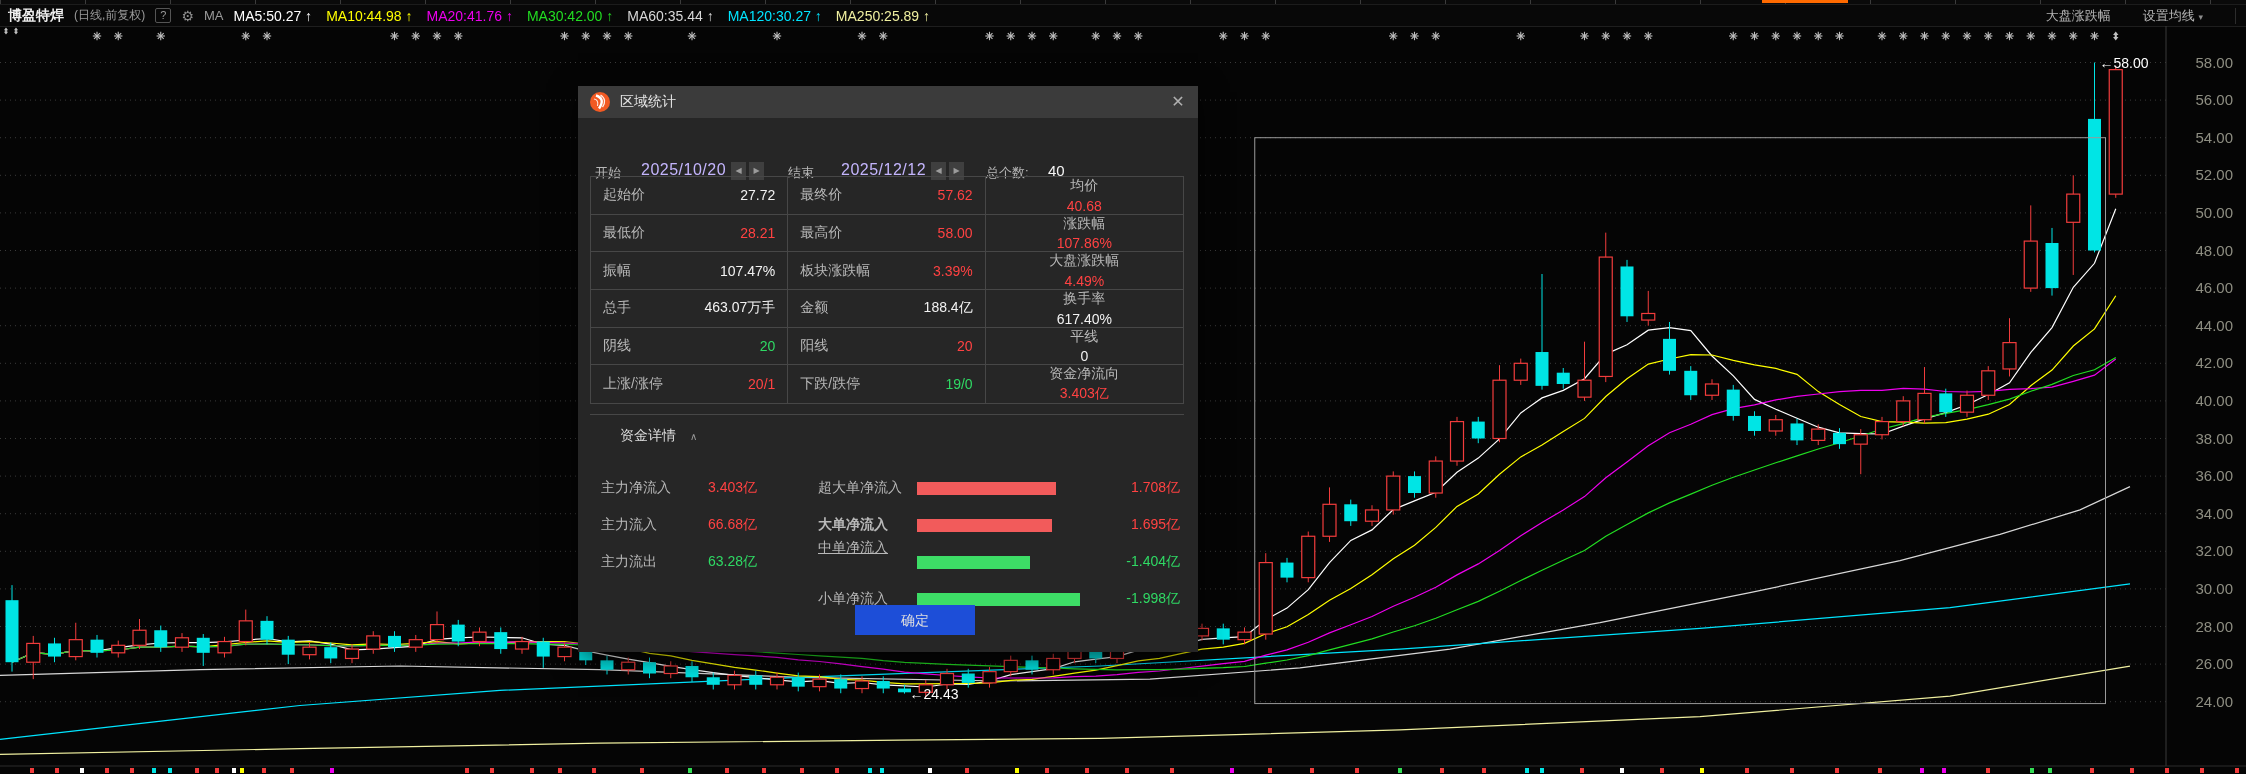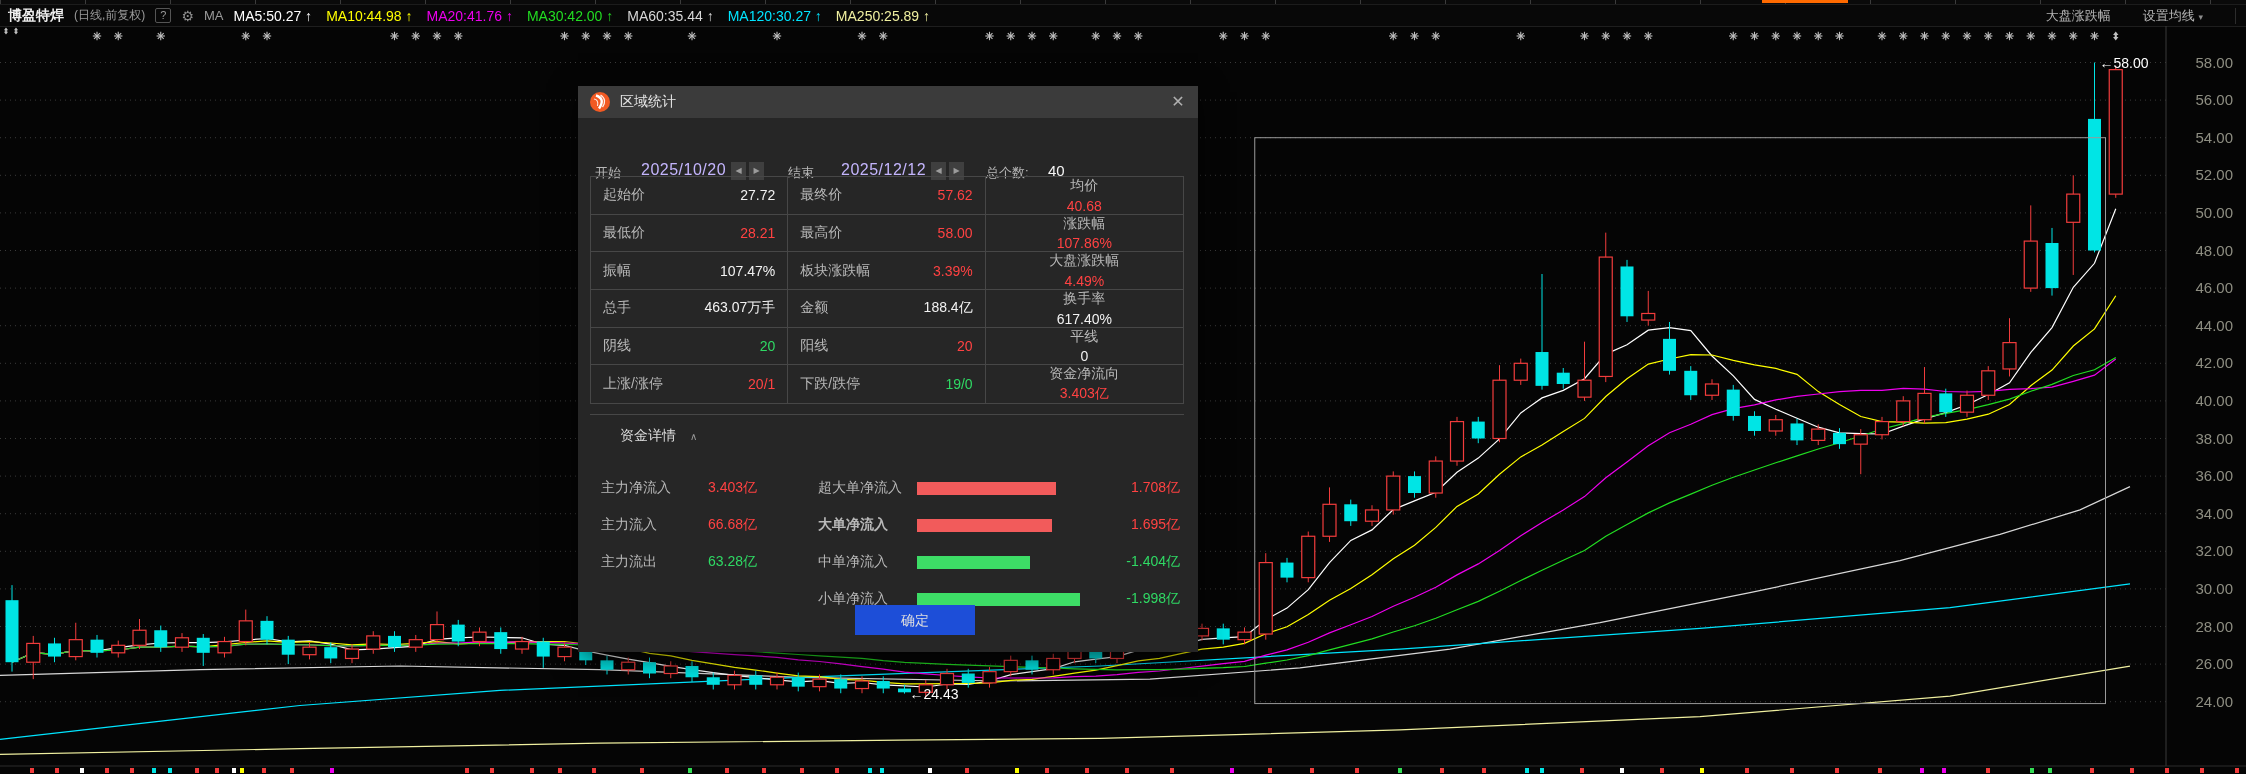--- a/index.html
+++ b/index.html
@@ -959,21 +959,21 @@
       <div class="fund-left-row" style="top: 467px;">
         <span class="dlg-label">主力流出</span>
         <span class="dlg-green">63.28亿</span>
       </div>
       <span class="fund-right-label" style="top: 393px;">超大单净流入</span>
       <div class="fund-bar" style="top: 396px; width: 139px; background: rgb(242, 91, 91);"></div>
       <span class="fund-val dlg-red" style="top: 393px;">1.708亿</span>
       <span class="fund-right-label" style="top: 430px; font-weight: bold;">大单净流入</span>
       <div class="fund-bar" style="top: 433px; width: 135px; background: rgb(242, 91, 91);"></div>
       <span class="fund-val dlg-red" style="top: 430px;">1.695亿</span>
-      <span class="fund-right-label" style="top: 467px;">中单净流入</span>
+      <span class="fund-right-label" style="top: 453px; text-decoration: underline;">中单净流入</span>
       <div class="fund-bar" style="top: 470px; width: 113px; background: rgb(61, 221, 102);"></div>
       <span class="fund-val dlg-green" style="top: 467px;">-1.404亿</span>
       <span class="fund-right-label" style="top: 504px;">小单净流入</span>
       <div class="fund-bar" style="top: 507px; width: 163px; background: rgb(61, 221, 102);"></div>
       <span class="fund-val dlg-green" style="top: 504px;">-1.998亿</span>
     </div>
 
   <div id="confirm-btn">确定</div>
 </div>
 

